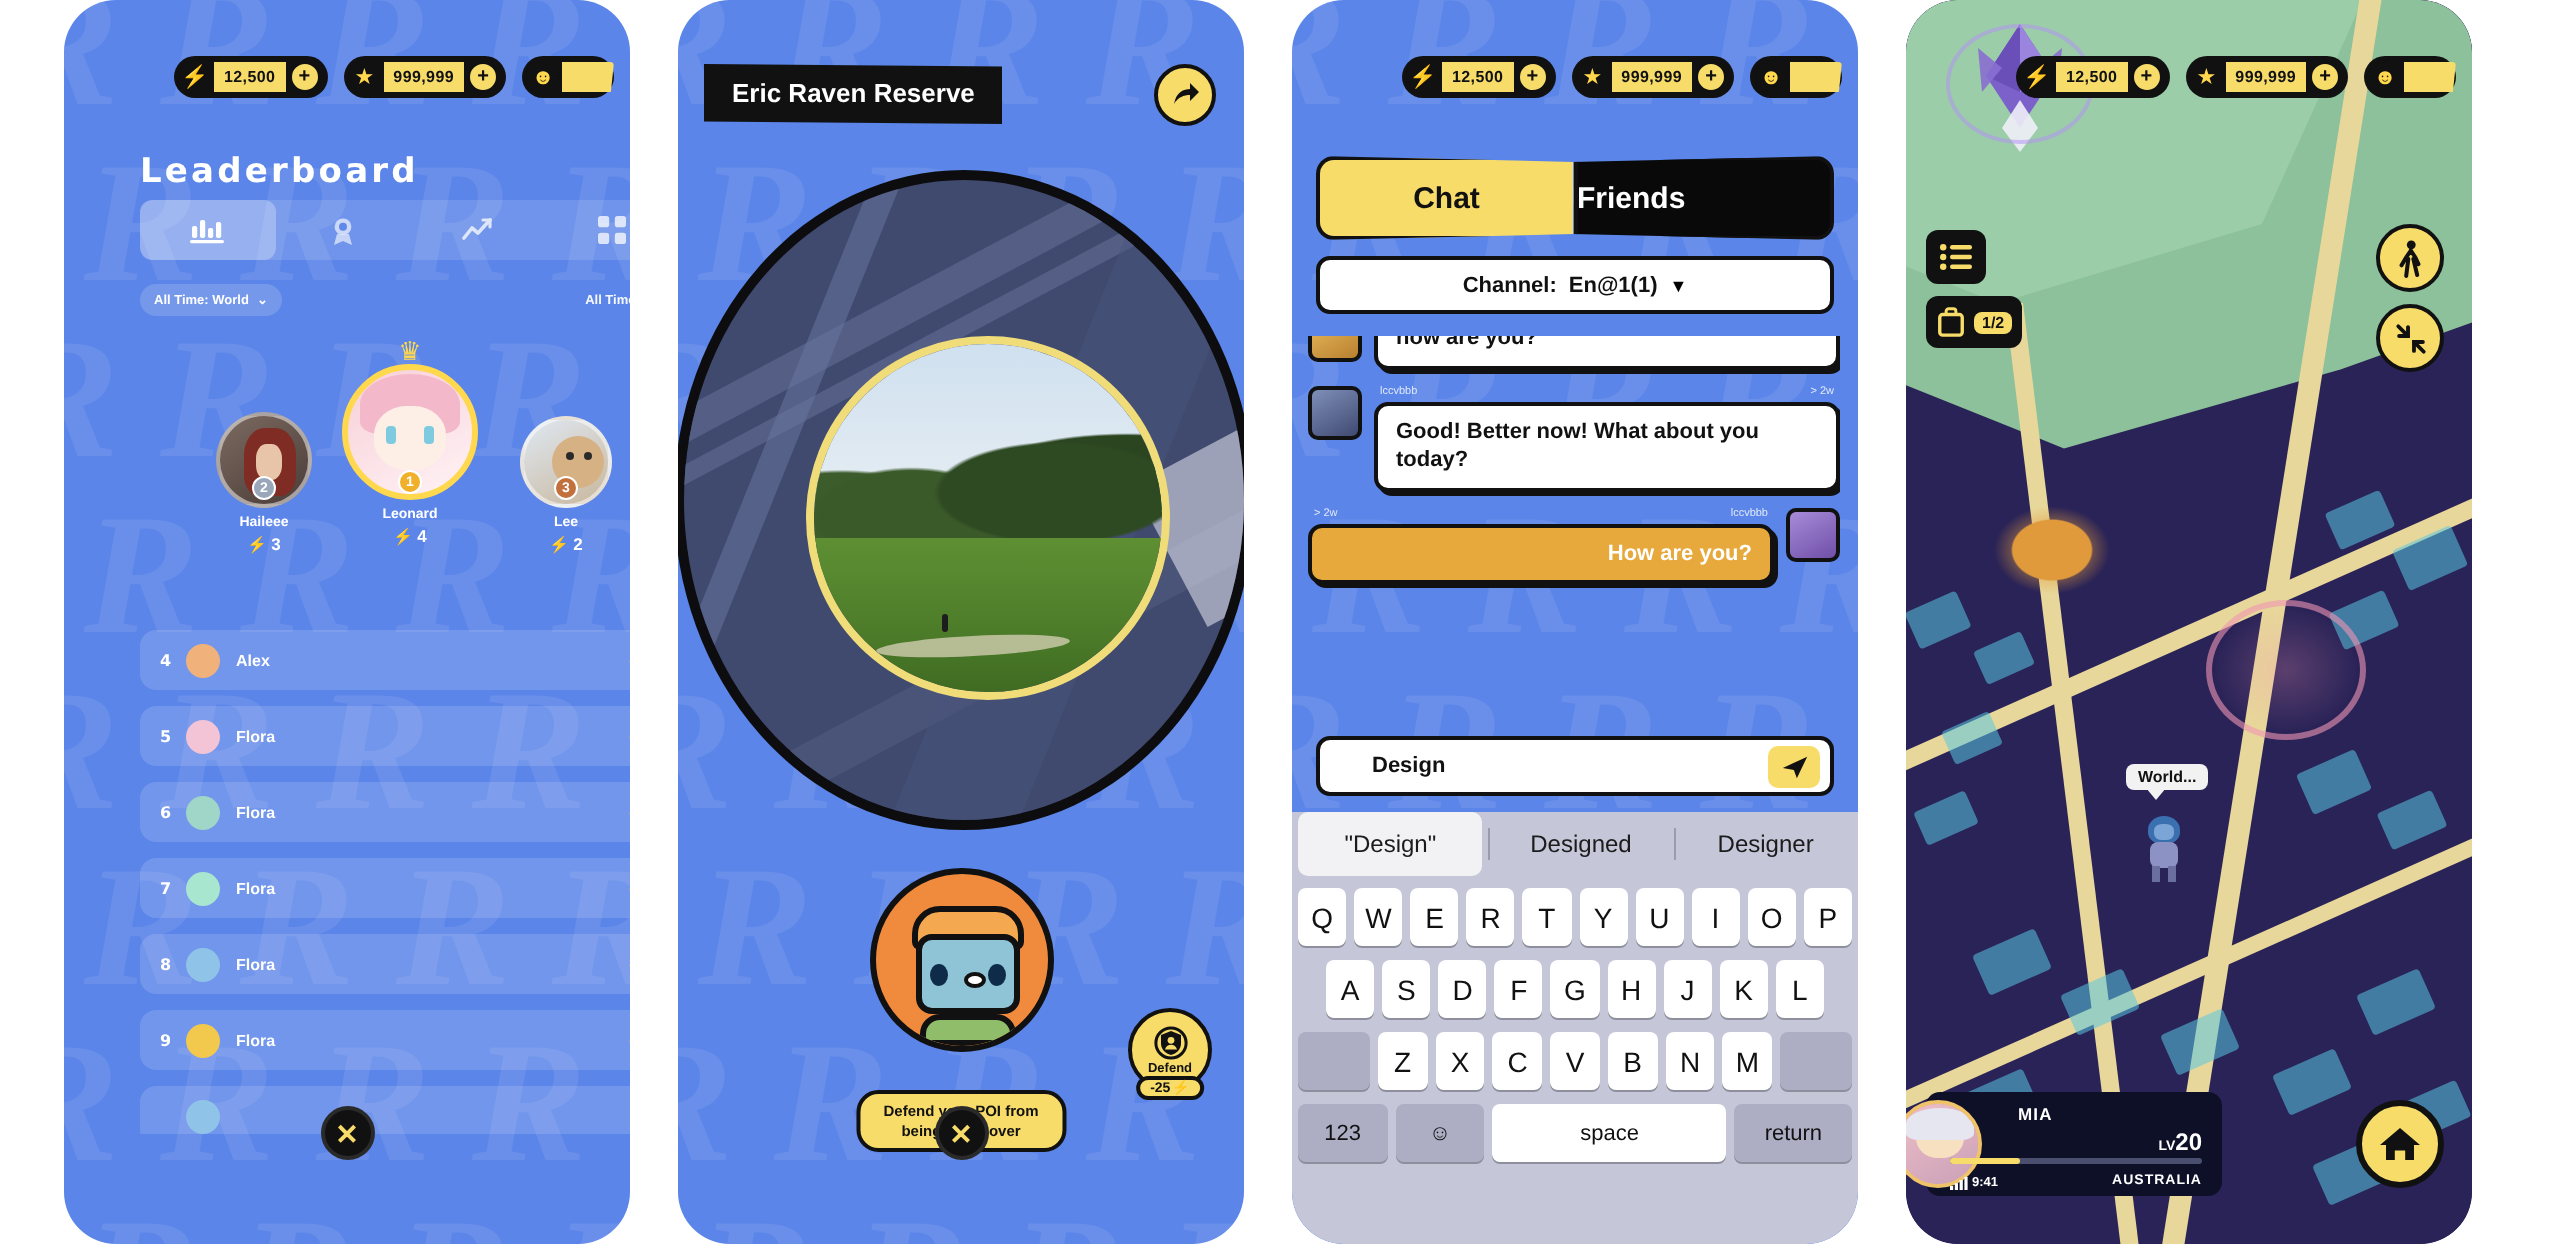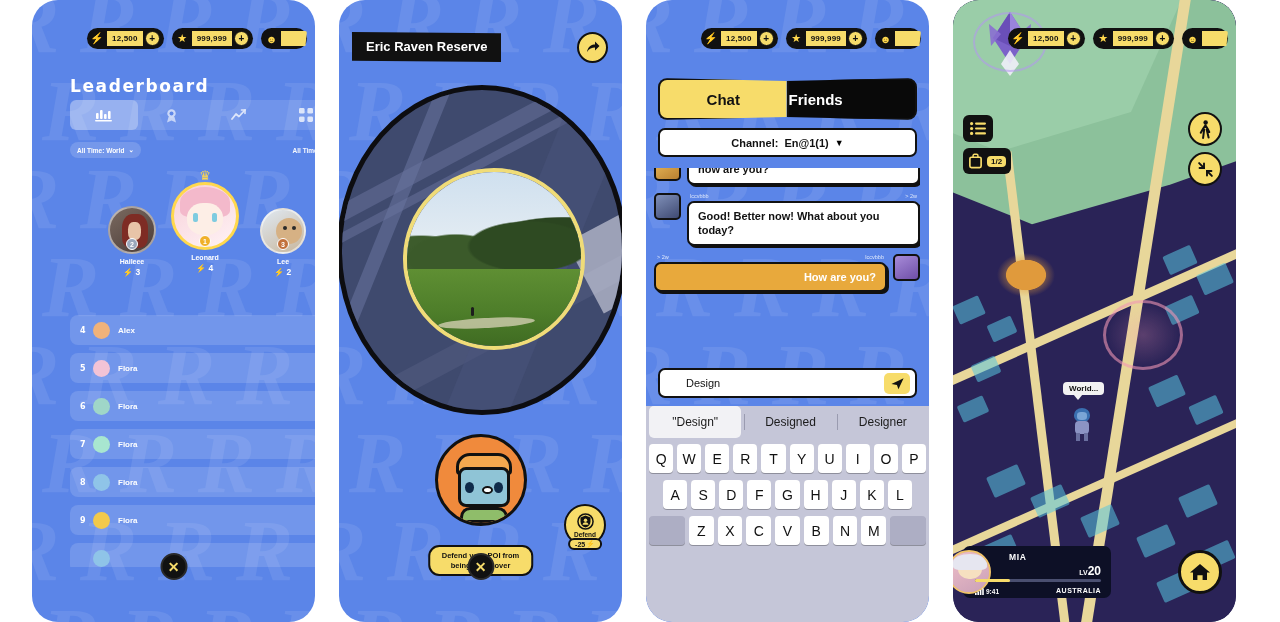--- a/index.html
+++ b/index.html
@@ -171,21 +171,21 @@
   .meta{display:flex;justify-content:space-between;font-size:5.5px;color:#dfe8fb;
      padding:0 3px 2px;}
   .bub{background:#fff;border:2px solid #111;border-radius:7px;padding:6px 9px;
      color:#111;font-size:11px;font-weight:600;line-height:1.32;box-shadow:2px 2px 0 #111;}
   .msg.out{flex-direction:row-reverse;}
   .msg.out .bub{background:#e8a93c;color:#fff;text-align:right;}
   .msg.cut .bub{border-radius:7px;}
 
   .chatInput{position:absolute;top:368px;left:12px;width:259px;height:30px;background:#fff;
      border:2.5px solid #111;border-radius:7px;display:flex;align-items:center;padding:0 5px 0 10px;}
-  .chatInput .txt{flex:1;font-size:11px;font-weight:400;color:#111;padding-left:16px;}
+  .chatInput .txt{flex:1;font-size:11px;font-weight:700;color:#111;padding-left:16px;}
   .sendBtn{width:26px;height:21px;background:#f7dc6a;border-radius:5px;display:flex;
      align-items:center;justify-content:center;}
 
   .sugg{position:absolute;top:406px;left:0;width:100%;height:32px;background:#c5c6d8;
      display:flex;align-items:center;}
   .sugg .s{flex:1;text-align:center;font-size:12px;color:#1b1b1b;height:100%;
      display:flex;align-items:center;justify-content:center;position:relative;}
   .sugg .s.sel{background:#f2f2f5;border-radius:5px;margin:3px;}
   .sugg .s.div:before{content:"";position:absolute;left:0;top:8px;bottom:8px;width:1px;background:#9a9bb0;}
 
@@ -675,20 +675,26 @@
             <div class="key wide"></div>
             <div class="key">Z</div>
             <div class="key">X</div>
             <div class="key">C</div>
             <div class="key">V</div>
             <div class="key">B</div>
             <div class="key">N</div>
             <div class="key">M</div>
             <div class="key wide"></div>
           </div>
+          <div class="krow">
+            <div class="key fn">123</div>
+            <div class="key fn">☺</div>
+            <div class="key sp">space</div>
+            <div class="key ret">return</div>
+          </div>
         </div>
     </div>
   </div>
 
   <div class="phone" style="background:#2a2357">
     <div class="phone-inner">
       <div class="mapbg">
         <div class="park"></div>
           <div class="park2"></div>
         <div class="road" style="left:-30px;top:300px;width:400px;height:9px;transform:rotate(-24deg)"></div>

